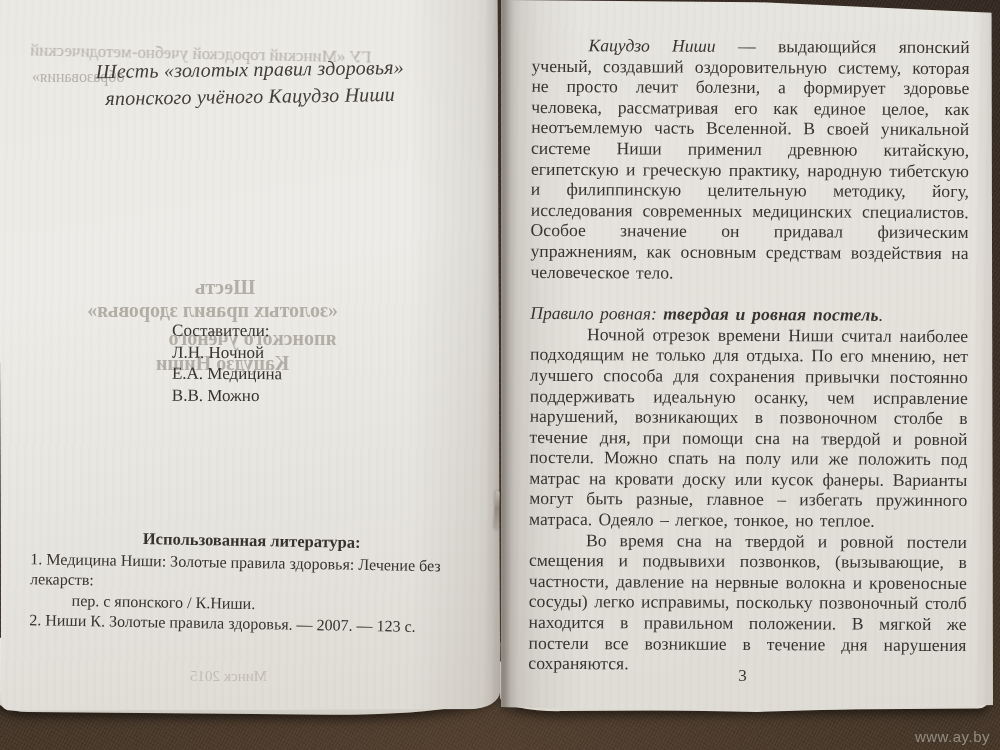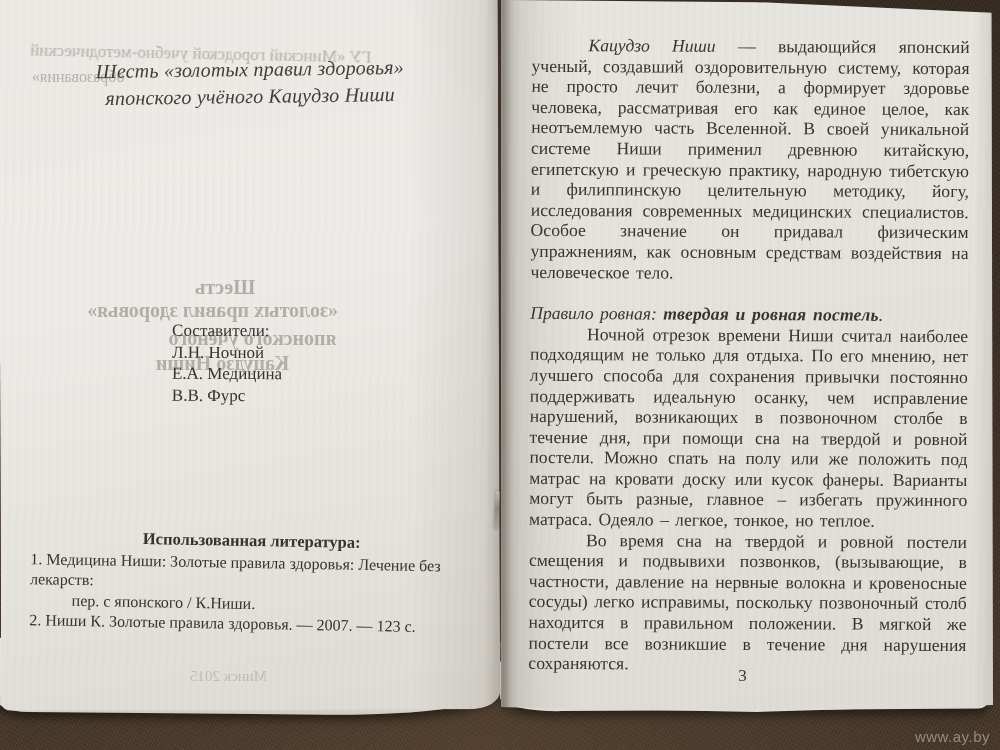--- a/index.html
+++ b/index.html
@@ -124,21 +124,21 @@
 
 <div class="bleed bold" style="left:160px;top:276px;width:130px;text-align:center;font-size:20px;">Шесть</div>
 <div class="bleed bold" style="left:88px;top:299px;width:250px;text-align:center;font-size:20px;">«золотых правил здоровья»</div>
 <div class="bleed bold" style="left:160px;top:327px;width:185px;text-align:center;font-size:20px;">японского учёного</div>
 <div class="bleed bold" style="left:140px;top:352px;width:165px;text-align:center;font-size:20px;">Кацудзо Ниши</div>
 
 <div class="abs compilers">
   <div class="hd">Составители:</div>
   <div>Л.Н. Ночной</div>
   <div>Е.А. Медицина</div>
-  <div>В.В. Фурс</div>
+  <div>В.В. Можно</div>
 </div>
 
 <div class="abs literature">
   <div class="hd">Использованная литература:</div>
   <div>1. Медицина Ниши: Золотые правила здоровья: Лечение без лекарств:</div>
   <div class="cont">пер. с японского / К.Ниши.</div>
   <div>2. Ниши К. Золотые правила здоровья. — 2007. — 123 с.</div>
 </div>
 
 <div class="bleed" style="left:190px;top:668px;font-size:15px;color:#c0bcb4;">Минск 2015</div>

